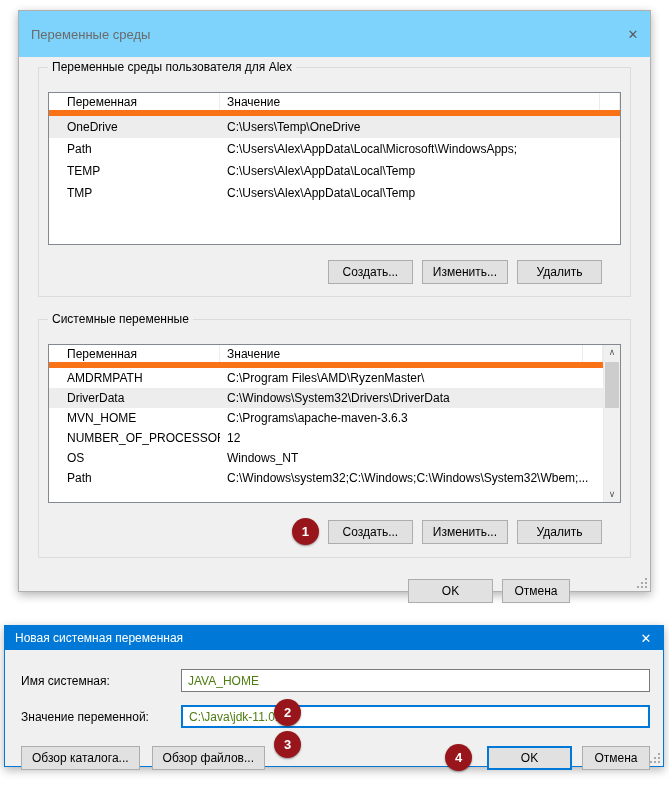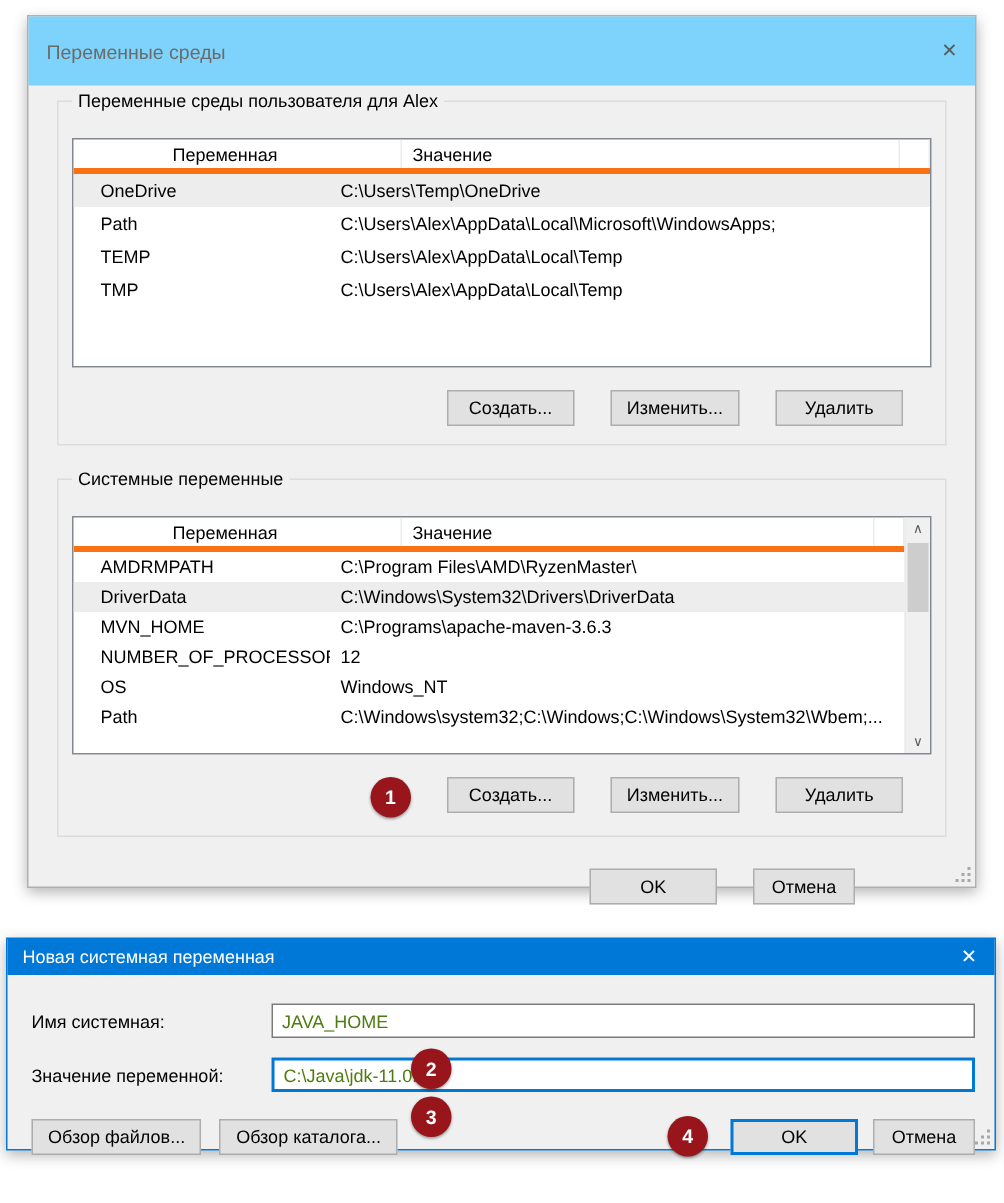--- a/index.html
+++ b/index.html
@@ -23,38 +23,38 @@
 
   .groupbox { position:relative; border:1px solid #dcdcdc; padding:24px 9px 12px 9px; }
   .gb2 { margin-top:22px; }
   .legend { position:absolute; top:-8px; left:9px; background:#f0f0f0; padding:0 4px; font-size:12px; }
 
   .table { position:relative; background:#ffffff; border:1px solid #828790; overflow:hidden; }
   .t1 { height:153px; }
   .t2 { height:159px; }
   .t2 .tcontent { margin-right:17px; }
   .thead { display:grid; grid-template-columns:171px 1fr 20px; height:23px; align-items:center;
-           border-bottom:4px solid #f97316;padding-left:48px; }
+           border-bottom:6px solid #f97316; }
   .thead .hcell { padding-left:18px; border-right:1px solid #ececec; height:100%; display:flex; align-items:center; }
   .thead .hcell2 { padding-left:7px; }
   .trow { display:grid; grid-template-columns:171px 1fr; align-items:center; }
   .t1 .trow { height:22px; }
   .t2 .trow { height:20px; }
   .trow .c1 { padding-left:18px; white-space:nowrap; overflow:hidden; }
   .trow .c2 { padding-left:7px; white-space:nowrap; overflow:hidden; }
   .trow.selected { background:#ededed; }
 
   .scrollbar { position:absolute; top:0; right:0; bottom:0; width:17px; background:#f0f0f0;
                border-left:1px solid #eaeaea; }
   .sb-arrow { height:15px; display:flex; align-items:center; justify-content:center;
               color:#5a5a5a; font-size:9px; line-height:1; }
   .sb-down { position:absolute; bottom:0; left:0; right:0; }
   .sb-thumb { position:absolute; left:1px; right:1px; top:17px; height:46px; background:#cdcdcd; }
 
-  .btnrow { display:flex; justify-content:flex-end; gap:24px;
+  .btnrow { display:flex; justify-content:flex-end; align-items:center; gap:9px;
             margin-top:15px; padding-right:19px; }
   .btn { min-width:85px; height:24px; background:#e1e1e1; border:1px solid #adadad;
          font-family:inherit; font-size:12px; color:#000; padding:0 10px; }
   .btn.narrow { min-width:68px; }
   .okrow { margin-top:21px; padding-right:61px; }
 
   .circle { width:27px; height:27px; border-radius:50%; background:#98161b; color:#fff;
             display:flex; align-items:center; justify-content:center; font-size:13px;
             font-weight:bold; flex:0 0 auto; box-shadow:0 1px 2px rgba(0,0,0,.4); }
   .circle.abs { position:absolute; z-index:5; }
@@ -193,22 +193,22 @@
     <div class="frow">
       <span class="flabel">Имя системная:</span>
       <input class="tinput" type="text" value="JAVA_HOME" style="">
     </div>
     <div class="frow">
       <span class="flabel">Значение переменной:</span>
       <input class="tinput focused" type="text" value="C:\Java\jdk-11.0.6" style="">
     </div>
 
     <div class="d2-btnrow">
+      <button class="btn browse">Обзор каталога...</button>
       <button class="btn browse">Обзор файлов...</button>
-      <button class="btn browse">Обзор каталога...</button>
       <span class="spacer"></span>
       <span class="circle">4</span>
       <button class="btn ok-focus">OK</button>
       <span class="gap"></span>
       <button class="btn narrow">Отмена</button>
     </div>
   </div>
   <svg class="grip" viewBox="0 0 12 12">
     <rect x="9" y="1" width="2" height="2" fill="#a8a8a8"></rect>
       <rect x="9" y="5" width="2" height="2" fill="#a8a8a8"></rect>

